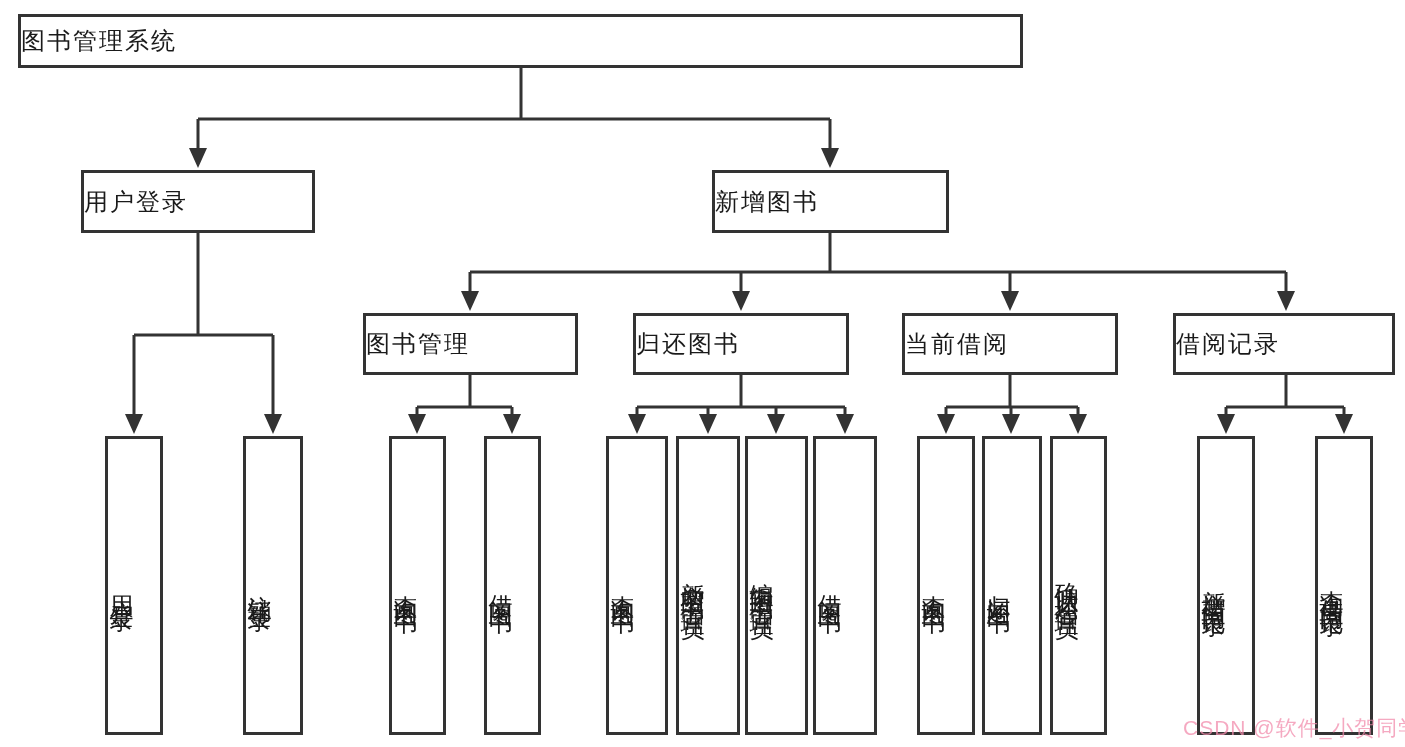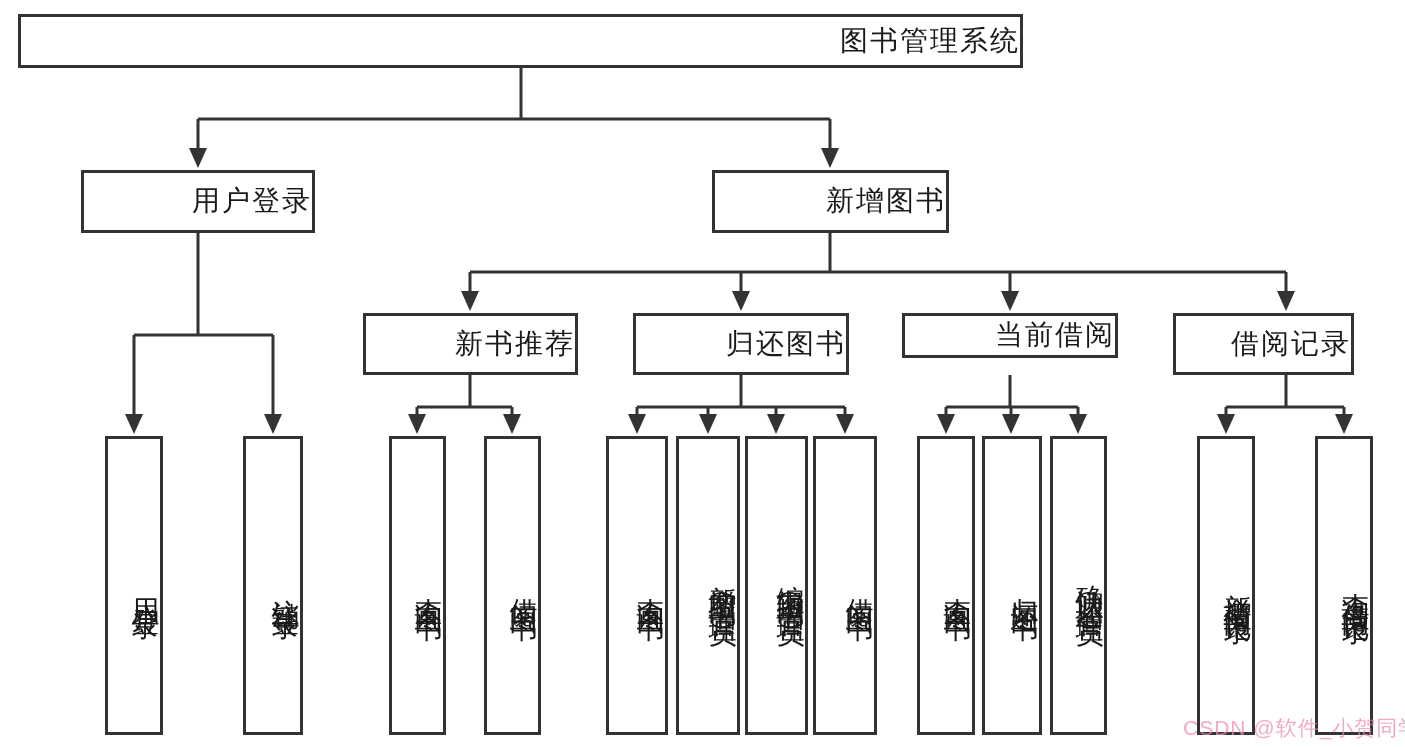--- a/index.html
+++ b/index.html
@@ -21,23 +21,23 @@
   }
   .wires path.ln{stroke:var(--line);stroke-width:3;fill:none;}
   .wires path.ar{fill:var(--line);stroke:none;}
   .box{
     position:absolute;
     box-sizing:border-box;
     border:3px solid var(--line);
     background:#fff;
     display:flex;
     align-items:center;
-    justify-content:flex-end;
+    justify-content:flex-start;
     color:var(--text);
-    font-size:28px;
+    font-size:24px;
     line-height:1.15;
   }
   .box .htext{
     letter-spacing:2px;
     white-space:nowrap;
   }
   .box .vtext{
     writing-mode:vertical-rl;
     text-orientation:mixed;
     letter-spacing:5px;
@@ -94,29 +94,29 @@
   </div>
 
   <div class="box" style="left:81px;top:170px;width:234px;height:63px;">
     <span class="htext">用户登录</span>
   </div>
   <div class="box" style="left:712px;top:170px;width:237px;height:63px;">
     <span class="htext">新增图书</span>
   </div>
 
   <div class="box" style="left:363px;top:313px;width:215px;height:62px;">
-    <span class="htext">新书推荐</span>
+    <span class="htext">图书管理</span>
   </div>
   <div class="box" style="left:633px;top:313px;width:216px;height:62px;">
     <span class="htext">归还图书</span>
   </div>
-  <div class="box" style="left:902px;top:313px;width:216px;height:45px;">
+  <div class="box" style="left:902px;top:313px;width:216px;height:62px;">
     <span class="htext">当前借阅</span>
   </div>
-  <div class="box" style="left:1173px;top:313px;width:181px;height:62px;">
+  <div class="box" style="left:1173px;top:313px;width:222px;height:62px;">
     <span class="htext">借阅记录</span>
   </div>
 
   <div class="box" style="left:105px;top:436px;width:58px;height:299px;">
     <span class="vtext">用户登录</span>
   </div>
   <div class="box" style="left:243px;top:436px;width:60px;height:299px;">
     <span class="vtext">注销登录</span>
   </div>
 

